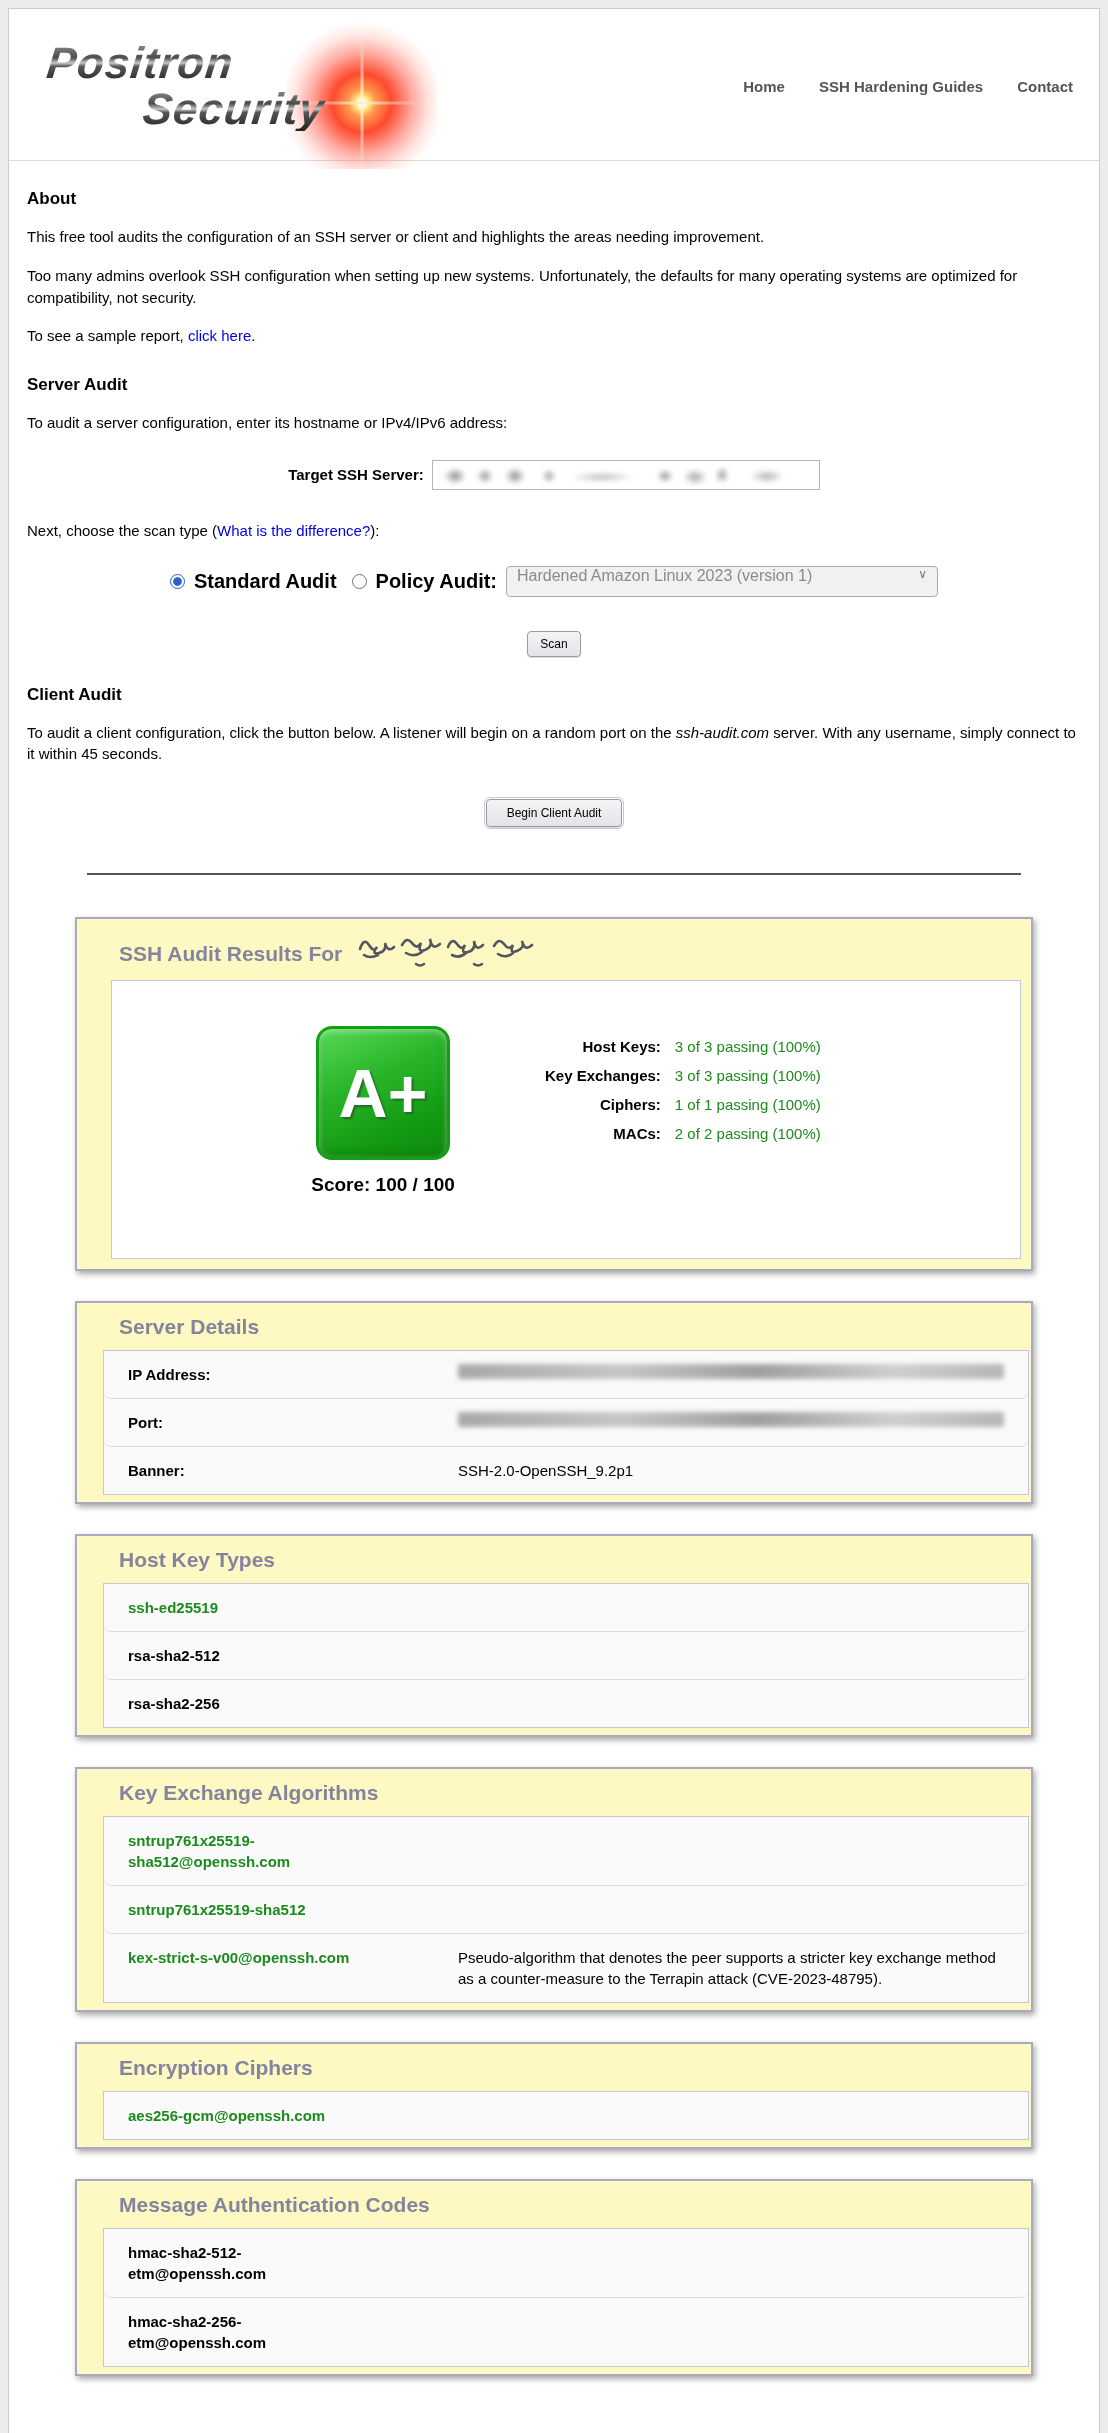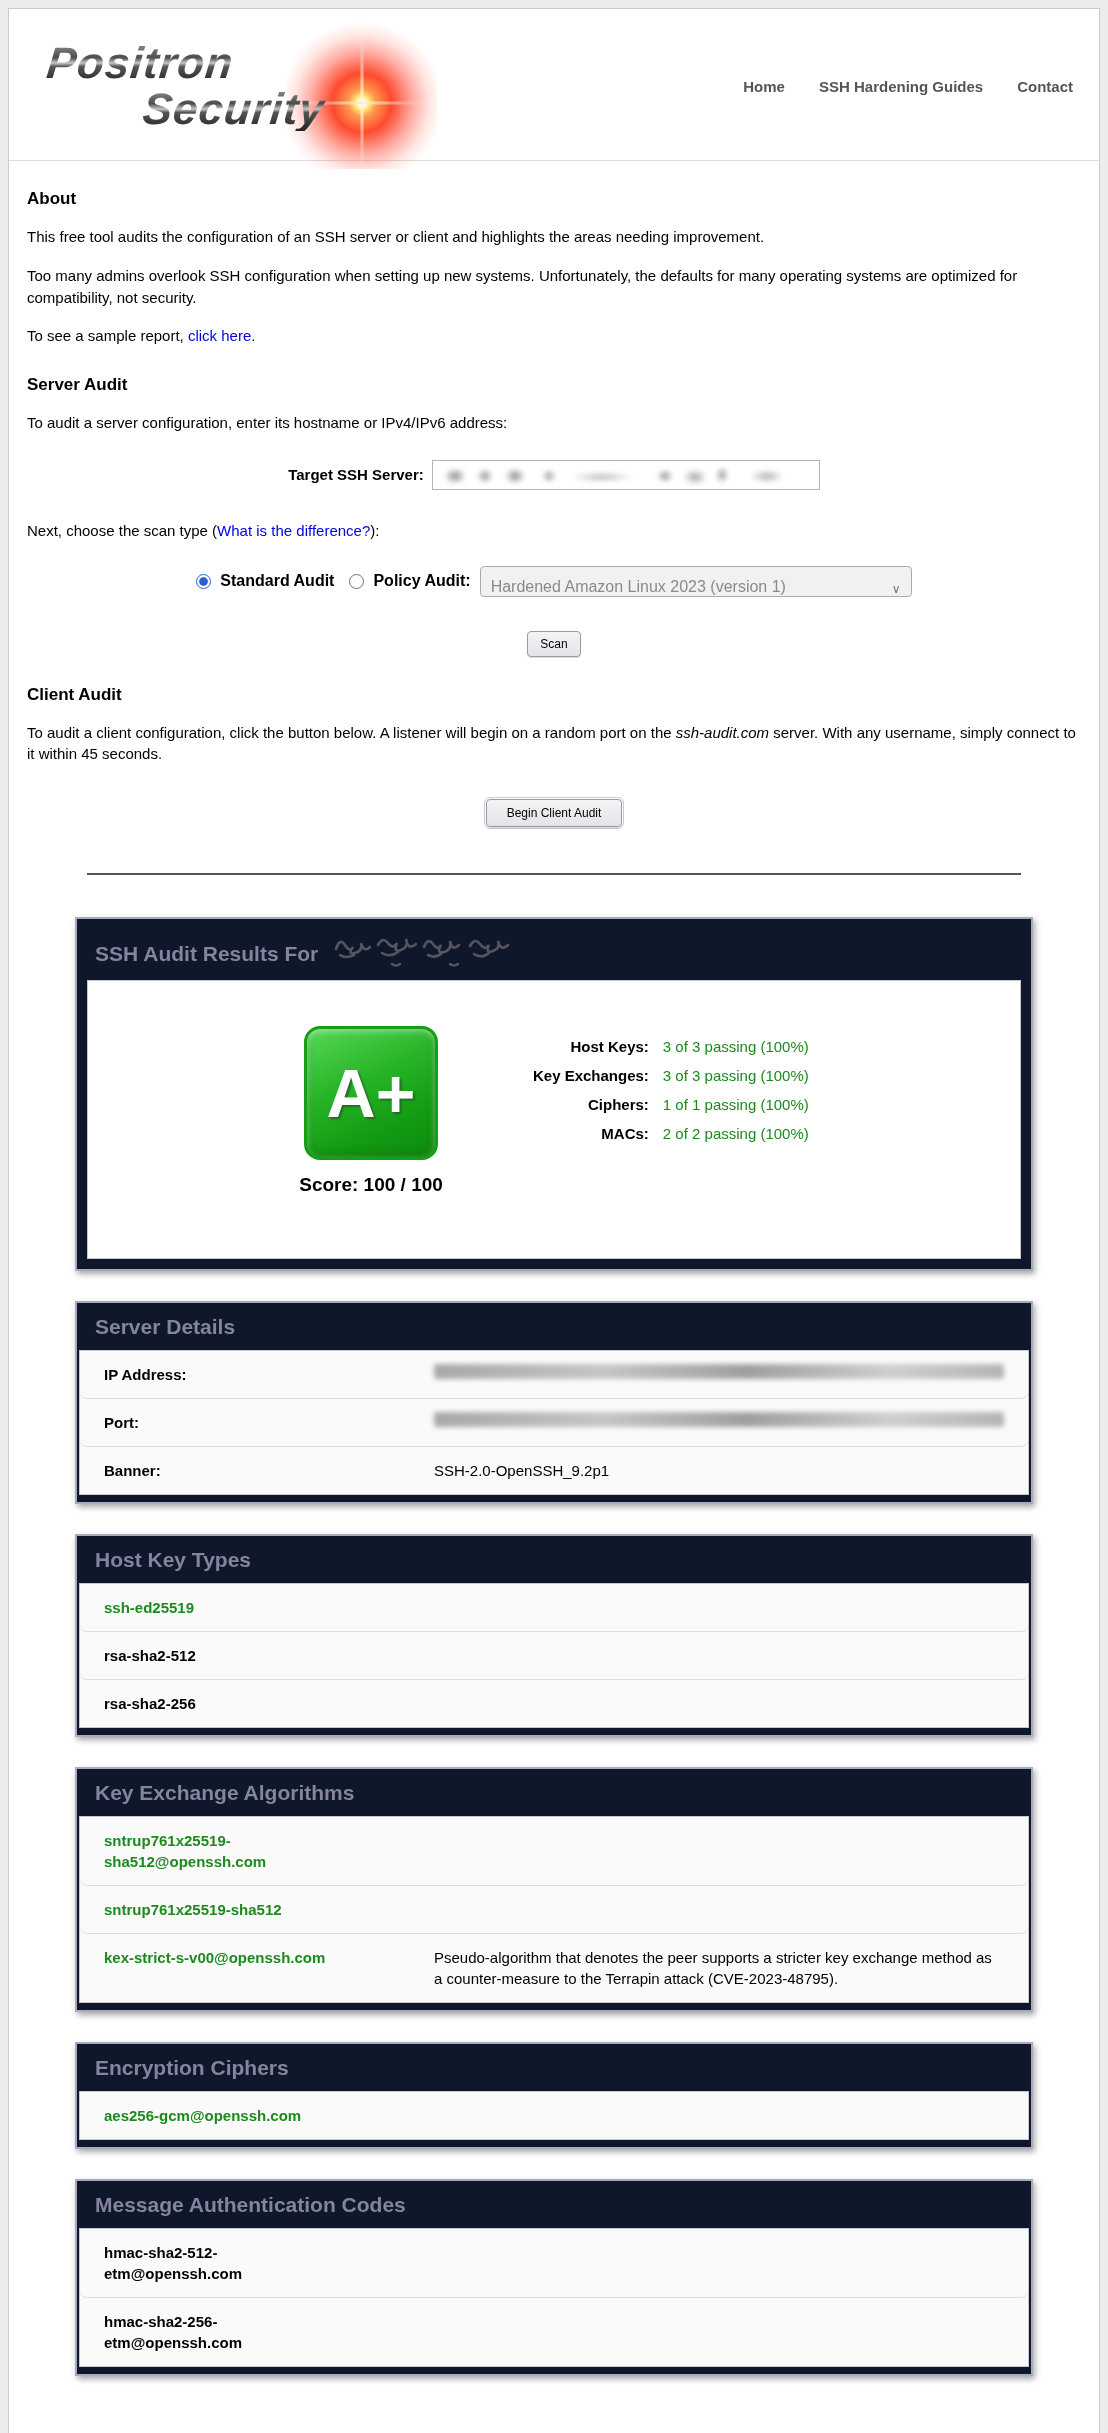--- a/index.html
+++ b/index.html
@@ -106,26 +106,26 @@
   }
   .radio {
     width: 15px; height: 15px; border-radius: 50%;
     border: 1px solid #707070; background: #fff;
     display: inline-block; flex: none; cursor: pointer;
   }
   .radio.checked {
     border: 1px solid #2a5fd0;
     background: radial-gradient(circle, #2a5fd0 0 42%, #fff 52%);
   }
-  .choice-label { font-weight: bold; font-size: 16px; }
+  .choice-label { font-weight: bold; font-size: 20px; }
   .select-box {
     width: 432px; height: 31px;
     background: #f1f1f3;
     border: 1px solid #ababab; border-radius: 4px;
-    display: inline-flex; align-items: flex-end;
+    display: inline-flex; align-items: flex-start;
     padding: 0 10px; color: #8a8a8a; font-size: 16px;
     cursor: default; position: relative;
   }
   .select-box .chevron {
     position: absolute; right: 10px; color: #777; font-size: 12px;
   }
   .center-row { text-align: center; margin: 34px 0 0; }
   .btn {
     display: inline-block;
     background: linear-gradient(180deg, #f4f4f6 0%, #e4e4e8 100%);
@@ -137,23 +137,24 @@
   .btn-begin { padding: 6px 20px; outline: 1px solid #c9c9d2; outline-offset: 1px; }
 
   hr.results-divider {
     border: none; border-top: 2px solid #555;
     margin: 46px 60px 42px;
   }
 
   
   .panel {
     margin: 0 48px 30px;
-    background: #0f172a;
+    background: #fef9c3;
     border: 2px solid #a9a9bf;
     box-shadow: 2px 3px 6px rgba(0,0,0,0.35);
+    padding-left: 24px;
   }
   .panel-title {
     color: #84849e; font-weight: bold; font-size: 21px;
     padding: 12px 18px 11px;
   }
   .panel-rows { background: #fafafa; margin: 0 2px 7px; border: 1px solid #c6c6d4; }
   .p-row {
     display: flex; align-items: flex-start;
     padding: 13px 24px; border-bottom: 1px solid #ddd;
     font-size: 15px; line-height: 1.4; border-radius: 7px;

